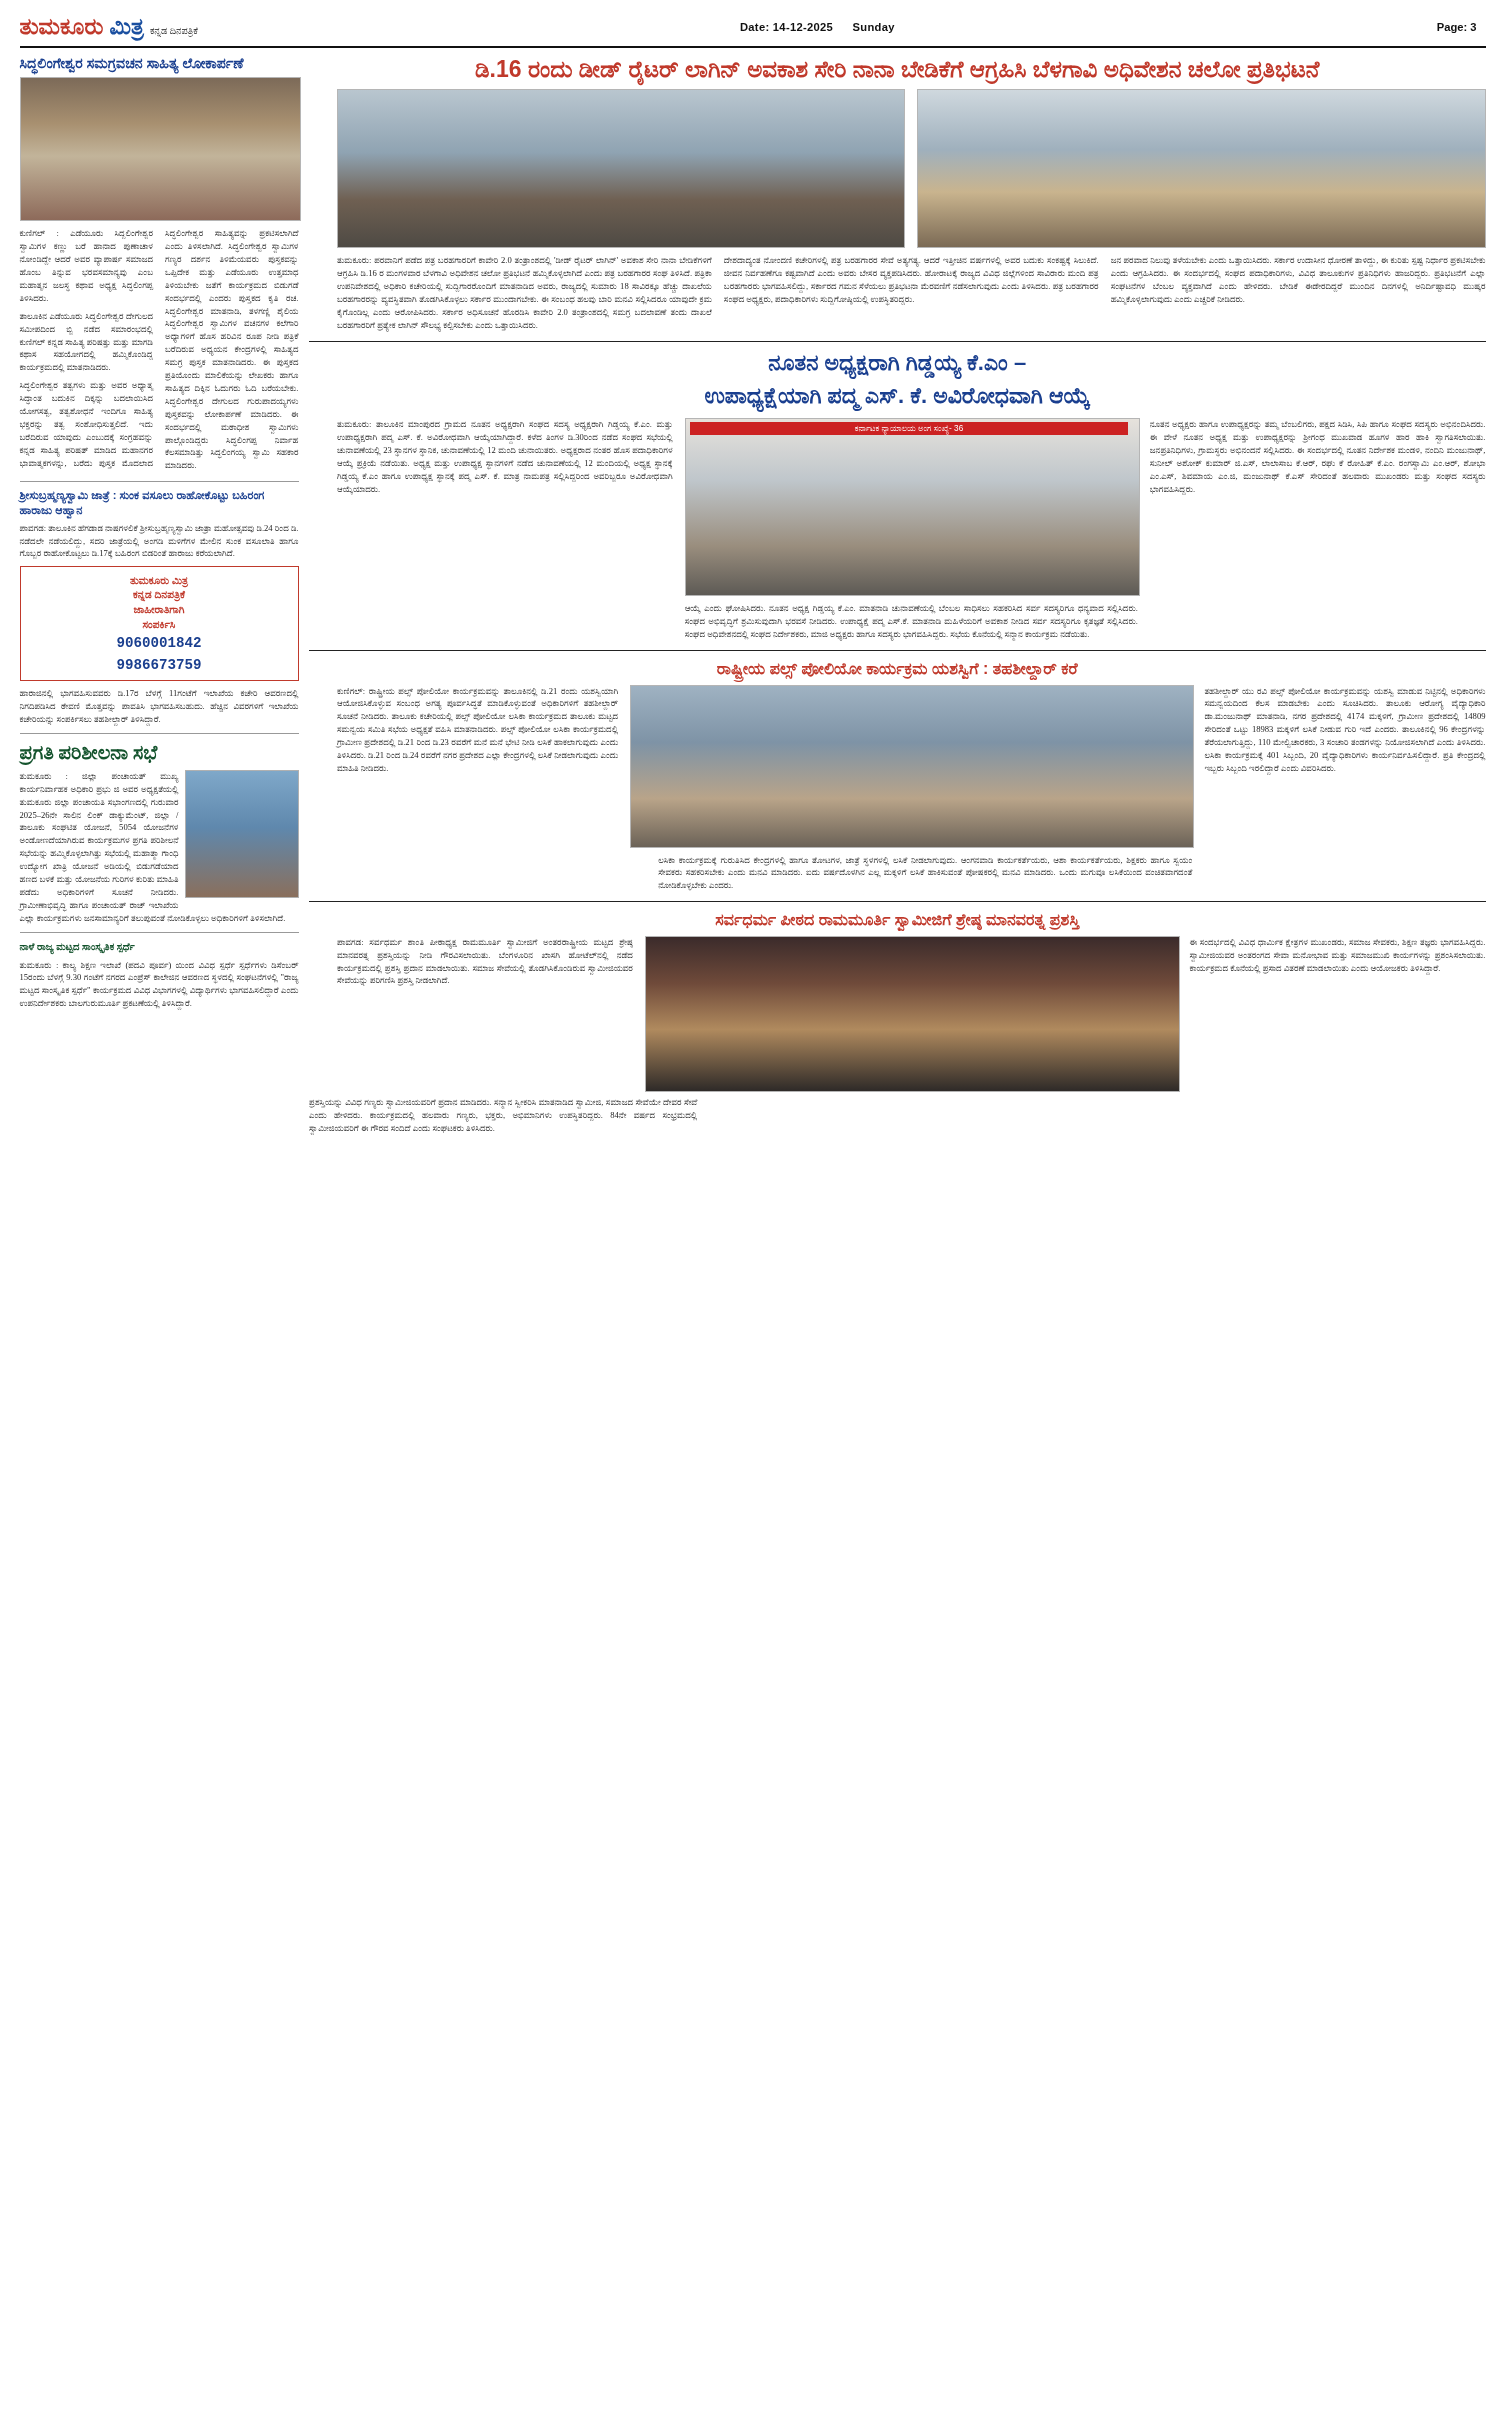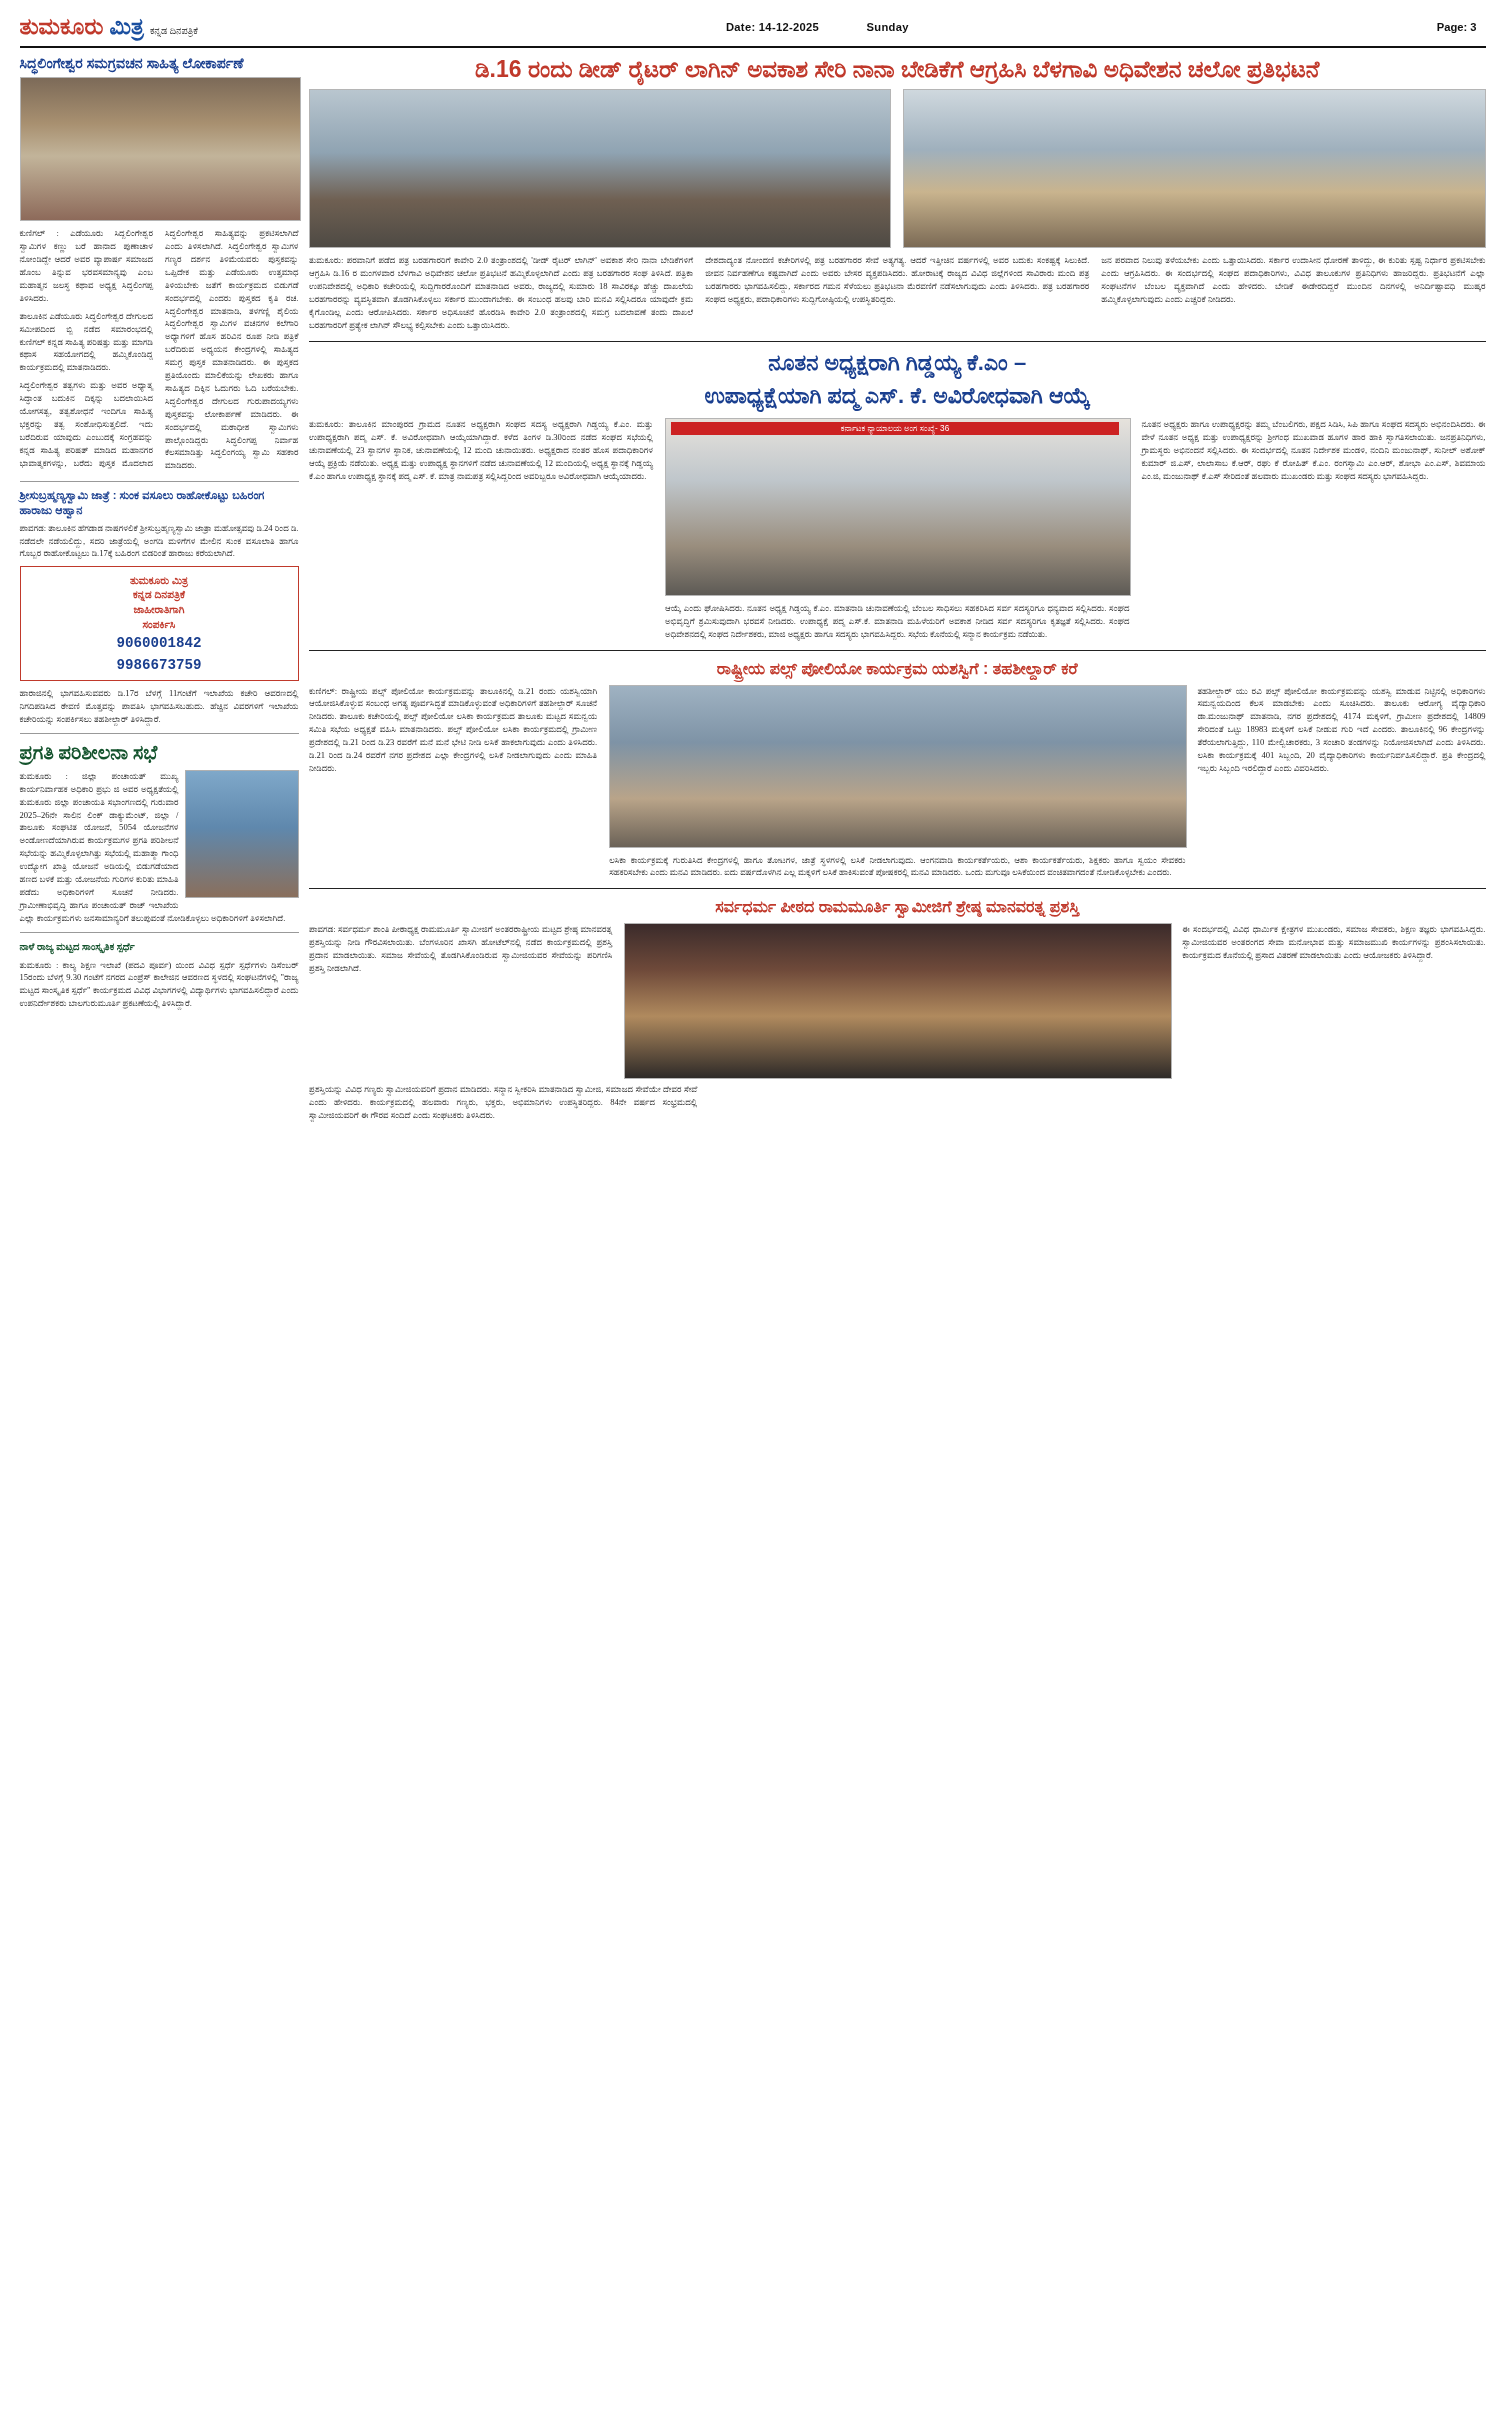--- a/index.html
+++ b/index.html
@@ -6,21 +6,21 @@
   body{width:1505px;height:2426px;font-family:"Liberation Serif",serif;color:#111;}
   .page{width:1505px;height:2240px;box-sizing:border-box;padding:13.5px 19.5px;position:relative;}
 
   
   .masthead{display:flex;align-items:center;border-bottom:2.2px solid #111;padding-bottom:6px;}
   .logo{display:flex;align-items:baseline;gap:6px;}
   .logo .l1{font-size:22.5px;font-weight:bold;color:#c0392b;font-family:"Liberation Sans",sans-serif;}
   .logo .l2{font-size:22.5px;font-weight:bold;color:#1a4fa0;font-family:"Liberation Sans",sans-serif;}
   .logo .l3{font-size:9.7px;color:#111;font-family:"Liberation Sans",sans-serif;}
   .mh-center{flex:1;text-align:center;font-size:11.2px;font-family:"Liberation Sans",sans-serif;font-weight:bold;letter-spacing:0.3px;}
-  .mh-center span{margin:0 22px;}
+  .mh-center span{margin:0 8px;}
   .mh-right{font-size:11.2px;font-family:"Liberation Sans",sans-serif;font-weight:bold;padding-right:9px;}
 
   
   .cols{display:flex;gap:10.5px;margin-top:7.5px;}
   .colA{width:279px;}
   .colRest{flex:1;}
 
   .hl{font-family:"Liberation Sans",sans-serif;font-weight:bold;color:#1a3f8f;font-size:14.2px;line-height:1.25;margin:0 0 4.5px 0;}
   .hl.red{color:#c0392b;}
   .hl.big{font-size:23px;text-align:center;line-height:1.3;}
@@ -42,21 +42,21 @@
   .twocol{column-count:2;column-gap:12px;}
 
   .subhead{font-family:"Liberation Sans",sans-serif;font-weight:bold;color:#1a3f8f;font-size:11.2px;line-height:1.3;margin:6px 0 4.5px;}
   .bigtitle{font-family:Liberation Serif, serif;font-weight:bold;color:#14532d;font-size:19.5px;margin:7.5px 0 6px;}
 
   .adbox{border:1.5px solid #c0392b;padding:6px 4.5px;text-align:center;margin:4.5px 0 6px;}
   .adbox .t{color:#c0392b;font-weight:bold;font-size:10.5px;line-height:1.4;font-family:"Liberation Sans",sans-serif;}
   .adbox .n{color:#1a3f8f;font-weight:bold;font-size:14.2px;line-height:1.3;font-family:Liberation Mono, monospace;margin-top:3px;}
 
   .portrait{width:112px;height:126px;float:right;margin:0 0 4.5px 6px;border:0.7px solid #b0b0b0;background:linear-gradient(180deg,#7fa8c9 0%,#5f88ad 45%,#8a6f5c 100%);}
-  .flexrow{display:flex;gap:12px;}
+  .flexrow{display:flex;gap:12px;margin-left:28px;}
 </style>
 </head>
 <body>
 
 <div class="page">
 
   <div class="masthead">
     <div class="logo">
       <span class="l1">ತುಮಕೂರು</span>
       <span class="l2">ಮಿತ್ರ</span>

